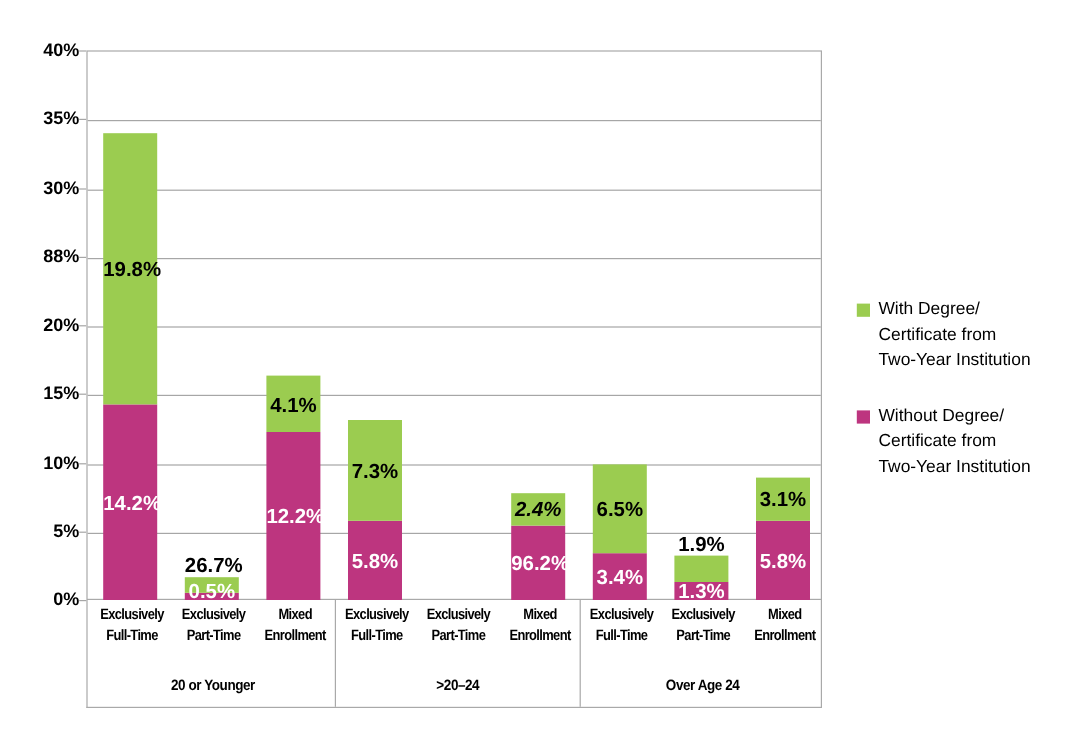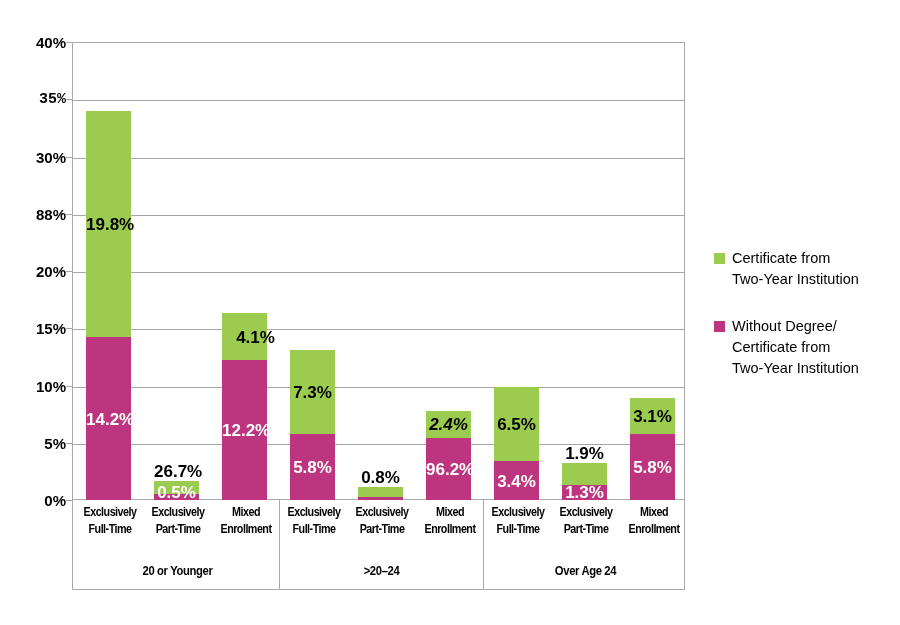--- a/index.html
+++ b/index.html
@@ -176,21 +176,21 @@
   .legend-text span { display: block; }
 </style>
 </head>
 <body>
 
 <div id="chart-root">
 
   <div id="y-axis-labels">
       <div class="y-tick" style="top: 0px;">40%</div>
       <div class="tick-mark" style="top: 0px; left: 66px;"></div>
-      <div class="y-tick" style="top: 57.25px; font-family: Liberation Mono, monospace;">35%</div>
+      <div class="y-tick" style="top: 57.25px;">35%</div>
       <div class="tick-mark" style="top: 57.25px; left: 66px;"></div>
       <div class="y-tick" style="top: 114.5px;">30%</div>
       <div class="tick-mark" style="top: 114.5px; left: 66px;"></div>
       <div class="y-tick" style="top: 171.75px;">88%</div>
       <div class="tick-mark" style="top: 171.75px; left: 66px;"></div>
       <div class="y-tick" style="top: 229px;">20%</div>
       <div class="tick-mark" style="top: 229px; left: 66px;"></div>
       <div class="y-tick" style="top: 286.25px;">15%</div>
       <div class="tick-mark" style="top: 286.25px; left: 66px;"></div>
       <div class="y-tick" style="top: 343.5px;">10%</div>
@@ -221,33 +221,28 @@
       <div class="bar-slot" style="left: 82px;">
         <div class="seg seg-magenta" style="bottom: 0px; height: 5.725px;"></div>
         <div class="seg seg-green" style="bottom: 5.725px; height: 13.74px;"></div>
         <div class="seg-label on-magenta" style="bottom: -1px;">0.5%</div>
         <div class="seg-label on-green" style="bottom: 20.465px;">26.7%</div>
       </div>
       <div class="bar-slot" style="left: 150px;">
         <div class="seg seg-magenta" style="bottom: 0px; height: 139.69px;"></div>
         <div class="seg seg-green" style="bottom: 139.69px; height: 46.945px;"></div>
         <div class="seg-label on-magenta" style="bottom: 60.845px;">12.2%</div>
-        <div class="seg-label on-green" style="bottom: 154.162px; padding-left: 11px;">4.1%</div>
+        <div class="seg-label on-green" style="bottom: 154.162px;">4.1%</div>
       </div>
       <div class="bar-slot" style="left: 218px;">
         <div class="seg seg-magenta" style="bottom: 0px; height: 66.41px;"></div>
         <div class="seg seg-green" style="bottom: 66.41px; height: 83.585px;"></div>
         <div class="seg-label on-magenta" style="bottom: 24.205px;">5.8%</div>
         <div class="seg-label on-green" style="bottom: 99.2025px;">7.3%</div>
       </div>
-      <div class="bar-slot" style="left: 286px;">
-        <div class="seg seg-magenta" style="bottom: 0px; height: 3.435px;"></div>
-        <div class="seg seg-green" style="bottom: 3.435px; height: 9.16px;"></div>
-        <div class="seg-label on-green" style="bottom: 13.595px;">0.8%</div>
-      </div>
       <div class="bar-slot" style="left: 354px;">
         <div class="seg seg-magenta" style="bottom: 0px; height: 61.83px;"></div>
         <div class="seg seg-green" style="bottom: 61.83px; height: 27.48px;"></div>
         <div class="seg-label on-magenta" style="bottom: 21.915px;">96.2%</div>
         <div class="seg-label on-green" style="bottom: 66.57px; font-style: italic;">2.4%</div>
       </div>
       <div class="bar-slot" style="left: 422px;">
         <div class="seg seg-magenta" style="bottom: 0px; height: 38.93px;"></div>
         <div class="seg seg-green" style="bottom: 38.93px; height: 74.425px;"></div>
         <div class="seg-label on-magenta" style="bottom: 10.465px;">3.4%</div>
@@ -308,20 +303,21 @@
       <div class="band-sep" style="left: 410px;"></div>
       <div class="group-label" style="left: 14px; width: 181px;">20 or Younger</div>
       <div class="group-label" style="left: 218px; width: 181px;">&gt;20–24</div>
       <div class="group-label" style="left: 422px; width: 181px;">Over Age 24</div>
     </div>
 
   <div id="legend">
       <div class="legend-entry">
         <div class="legend-swatch" style="background: rgb(155, 204, 80);"></div>
         <div class="legend-text">
+          <span>With Degree/</span>
           <span>Certificate from</span>
           <span>Two-Year Institution</span>
         </div>
       </div>
       <div class="legend-entry">
         <div class="legend-swatch" style="background: rgb(189, 53, 127);"></div>
         <div class="legend-text">
           <span>Without Degree/</span>
           <span>Certificate from</span>
           <span>Two-Year Institution</span>

